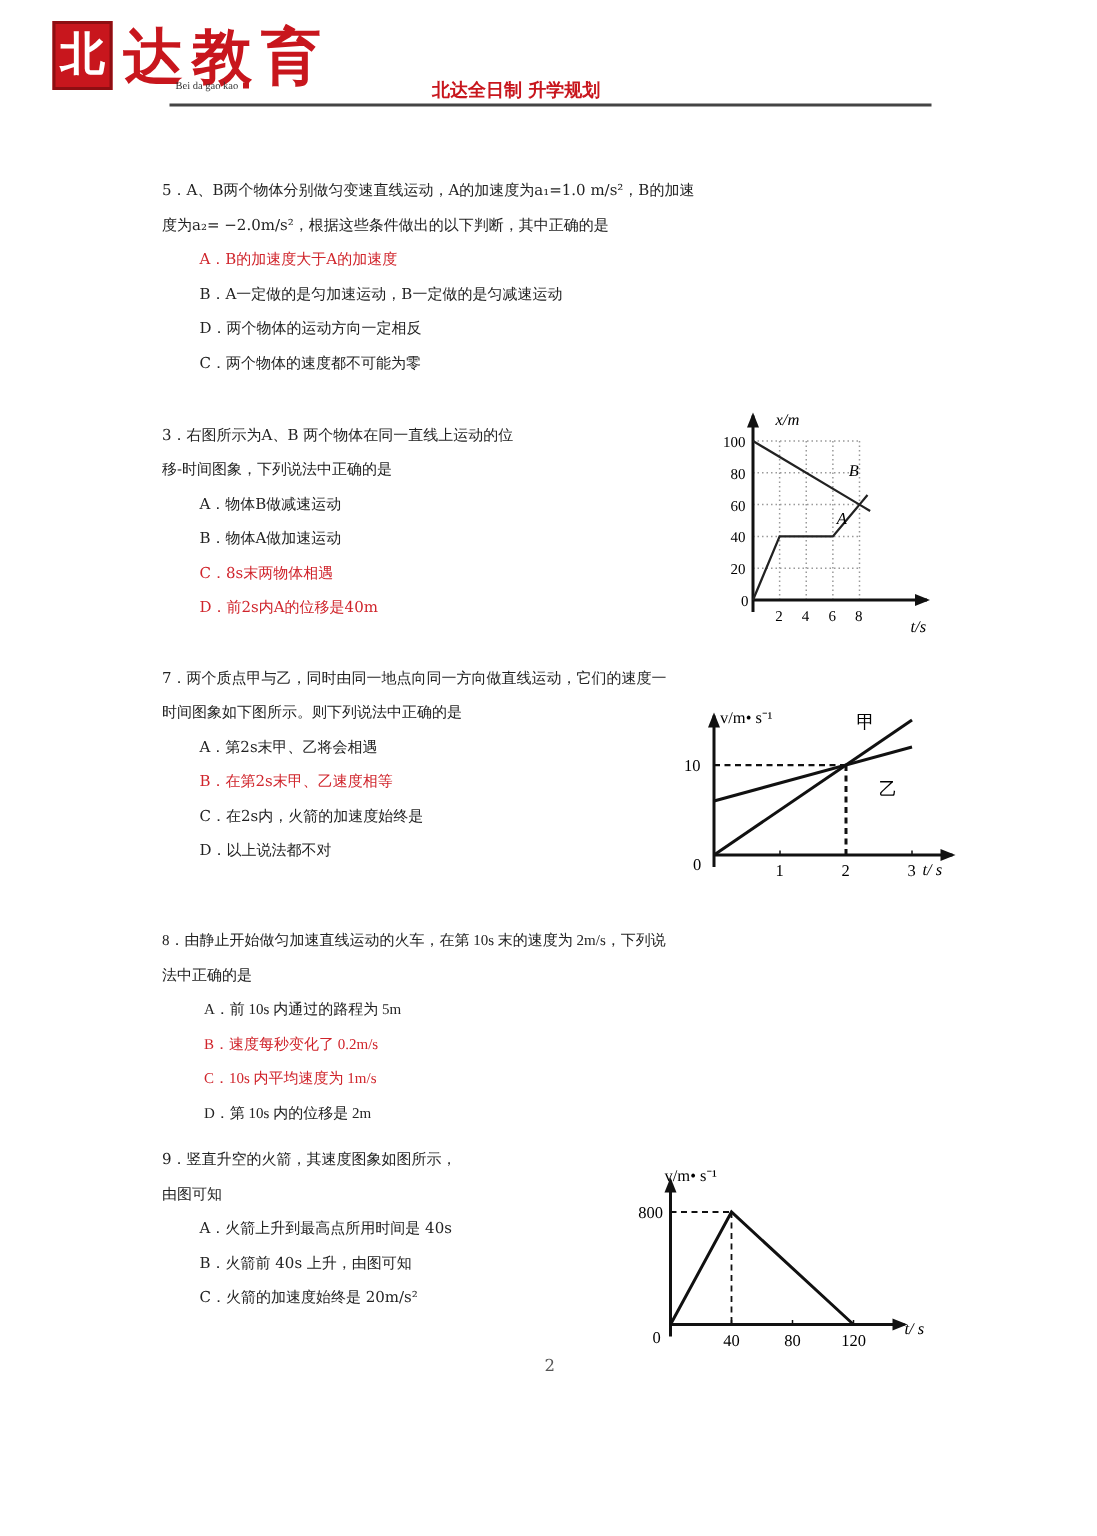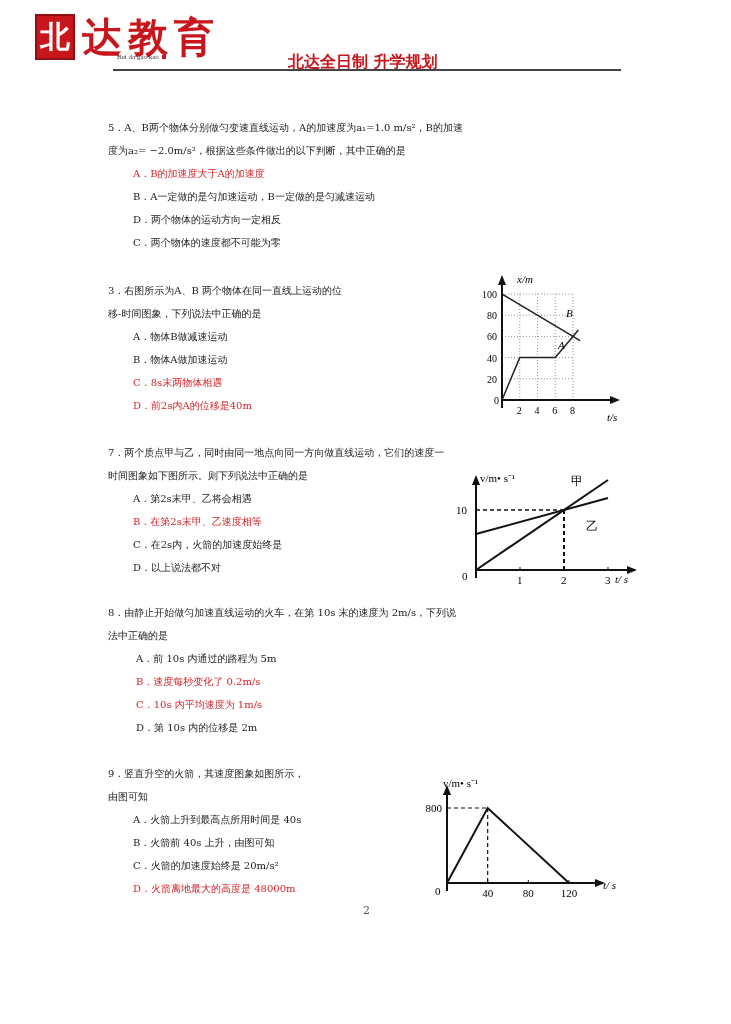--- a/index.html
+++ b/index.html
@@ -6,21 +6,21 @@
   body { width:731px; height:1024px; position:relative; overflow:hidden;
          font-family:"DejaVu Serif","Liberation Serif",serif; color:#222; }
   .abs { position:absolute; }
   .logo-box { left:35px; top:14px; width:40px; height:46px; background:#c8161d;
               border:2px solid #8e0e12; box-sizing:border-box; color:#fff;
               font-size:30px; font-weight:bold; text-align:center; line-height:42px; }
   .logo-text { left:82px; top:10px; font-size:40px; color:#c8161d; letter-spacing:6px;
                font-family:"DejaVu Serif",serif; font-weight:bold; }
   .logo-sub { left:88px; top:53px; font-size:7px; color:#333; font-family:"Liberation Serif",serif;margin-left:29px; }
   .logo-sub .dot { display:inline-block; width:4px; height:4px; background:#c8161d; margin-left:3px; }
-  .header-slogan { left:288px; top:52px; font-size:16px; font-weight:bold; color:#c8161d;
+  .header-slogan { left:288px; top:52px; font-size:12px; font-weight:bold; color:#c8161d;
                    font-family:"DejaVu Sans",sans-serif; }
   .header-rule { left:113px; top:69px; width:508px; height:2px; background:#444; }
   .q { position:absolute; left:108px; font-size:10px; line-height:23px; }
   .q .line { white-space:nowrap; }
   .opt { padding-left:25px; white-space:nowrap; }
   .red { color:#d0242b; }
   .page-num { left:363px; top:904px; font-size:11px; color:#555; }
   svg text { font-family:"Liberation Serif",serif; }
 </style>
 </head>
@@ -52,36 +52,35 @@
 
 <div class="q" style="top:441px;">
   <div class="line">7．两个质点甲与乙，同时由同一地点向同一方向做直线运动，它们的速度一</div>
   <div class="line">时间图象如下图所示。则下列说法中正确的是</div>
   <div class="opt">A．第2s末甲、乙将会相遇</div>
   <div class="opt red">B．在第2s末甲、乙速度相等</div>
   <div class="opt">C．在2s内，火箭的加速度始终是</div>
   <div class="opt">D．以上说法都不对</div>
 </div>
 
-<div class="q" style="top:601px;">
+<div class="q" style="top:616px;font-family:Liberation Serif, serif;">
   <div class="line">8．由静止开始做匀加速直线运动的火车，在第 10s 末的速度为 2m/s，下列说</div>
   <div class="line">法中正确的是</div>
   <div class="opt" style="padding-left:28px">A．前 10s 内通过的路程为 5m</div>
   <div class="opt red" style="padding-left:28px">B．速度每秒变化了 0.2m/s</div>
   <div class="opt red" style="padding-left:28px">C．10s 内平均速度为 1m/s</div>
   <div class="opt" style="padding-left:28px">D．第 10s 内的位移是 2m</div>
 </div>
 
 <div class="q" style="top:762px;">
   <div class="line">9．竖直升空的火箭，其速度图象如图所示，</div>
   <div class="line">由图可知</div>
   <div class="opt">A．火箭上升到最高点所用时间是 40s</div>
   <div class="opt">B．火箭前 40s 上升，由图可知</div>
   <div class="opt">C．火箭的加速度始终是 20m/s²</div>
-  <div class="opt red">D．火箭离地最大的高度是 48000m</div>
 </div>
 
 <svg class="abs" id="chart1" style="left:470px;top:265px;" width="165" height="165">
     <line x1="49.75" y1="135" x2="49.75" y2="29" stroke="#999" stroke-dasharray="1,2"></line>
     <line x1="67.5" y1="135" x2="67.5" y2="29" stroke="#999" stroke-dasharray="1,2"></line>
     <line x1="85.25" y1="135" x2="85.25" y2="29" stroke="#999" stroke-dasharray="1,2"></line>
     <line x1="103" y1="135" x2="103" y2="29" stroke="#999" stroke-dasharray="1,2"></line>
     <line x1="32" y1="113.8" x2="103" y2="113.8" stroke="#999" stroke-dasharray="1,2"></line>
     <line x1="32" y1="92.6" x2="103" y2="92.6" stroke="#999" stroke-dasharray="1,2"></line>
     <line x1="32" y1="71.4" x2="103" y2="71.4" stroke="#999" stroke-dasharray="1,2"></line>

